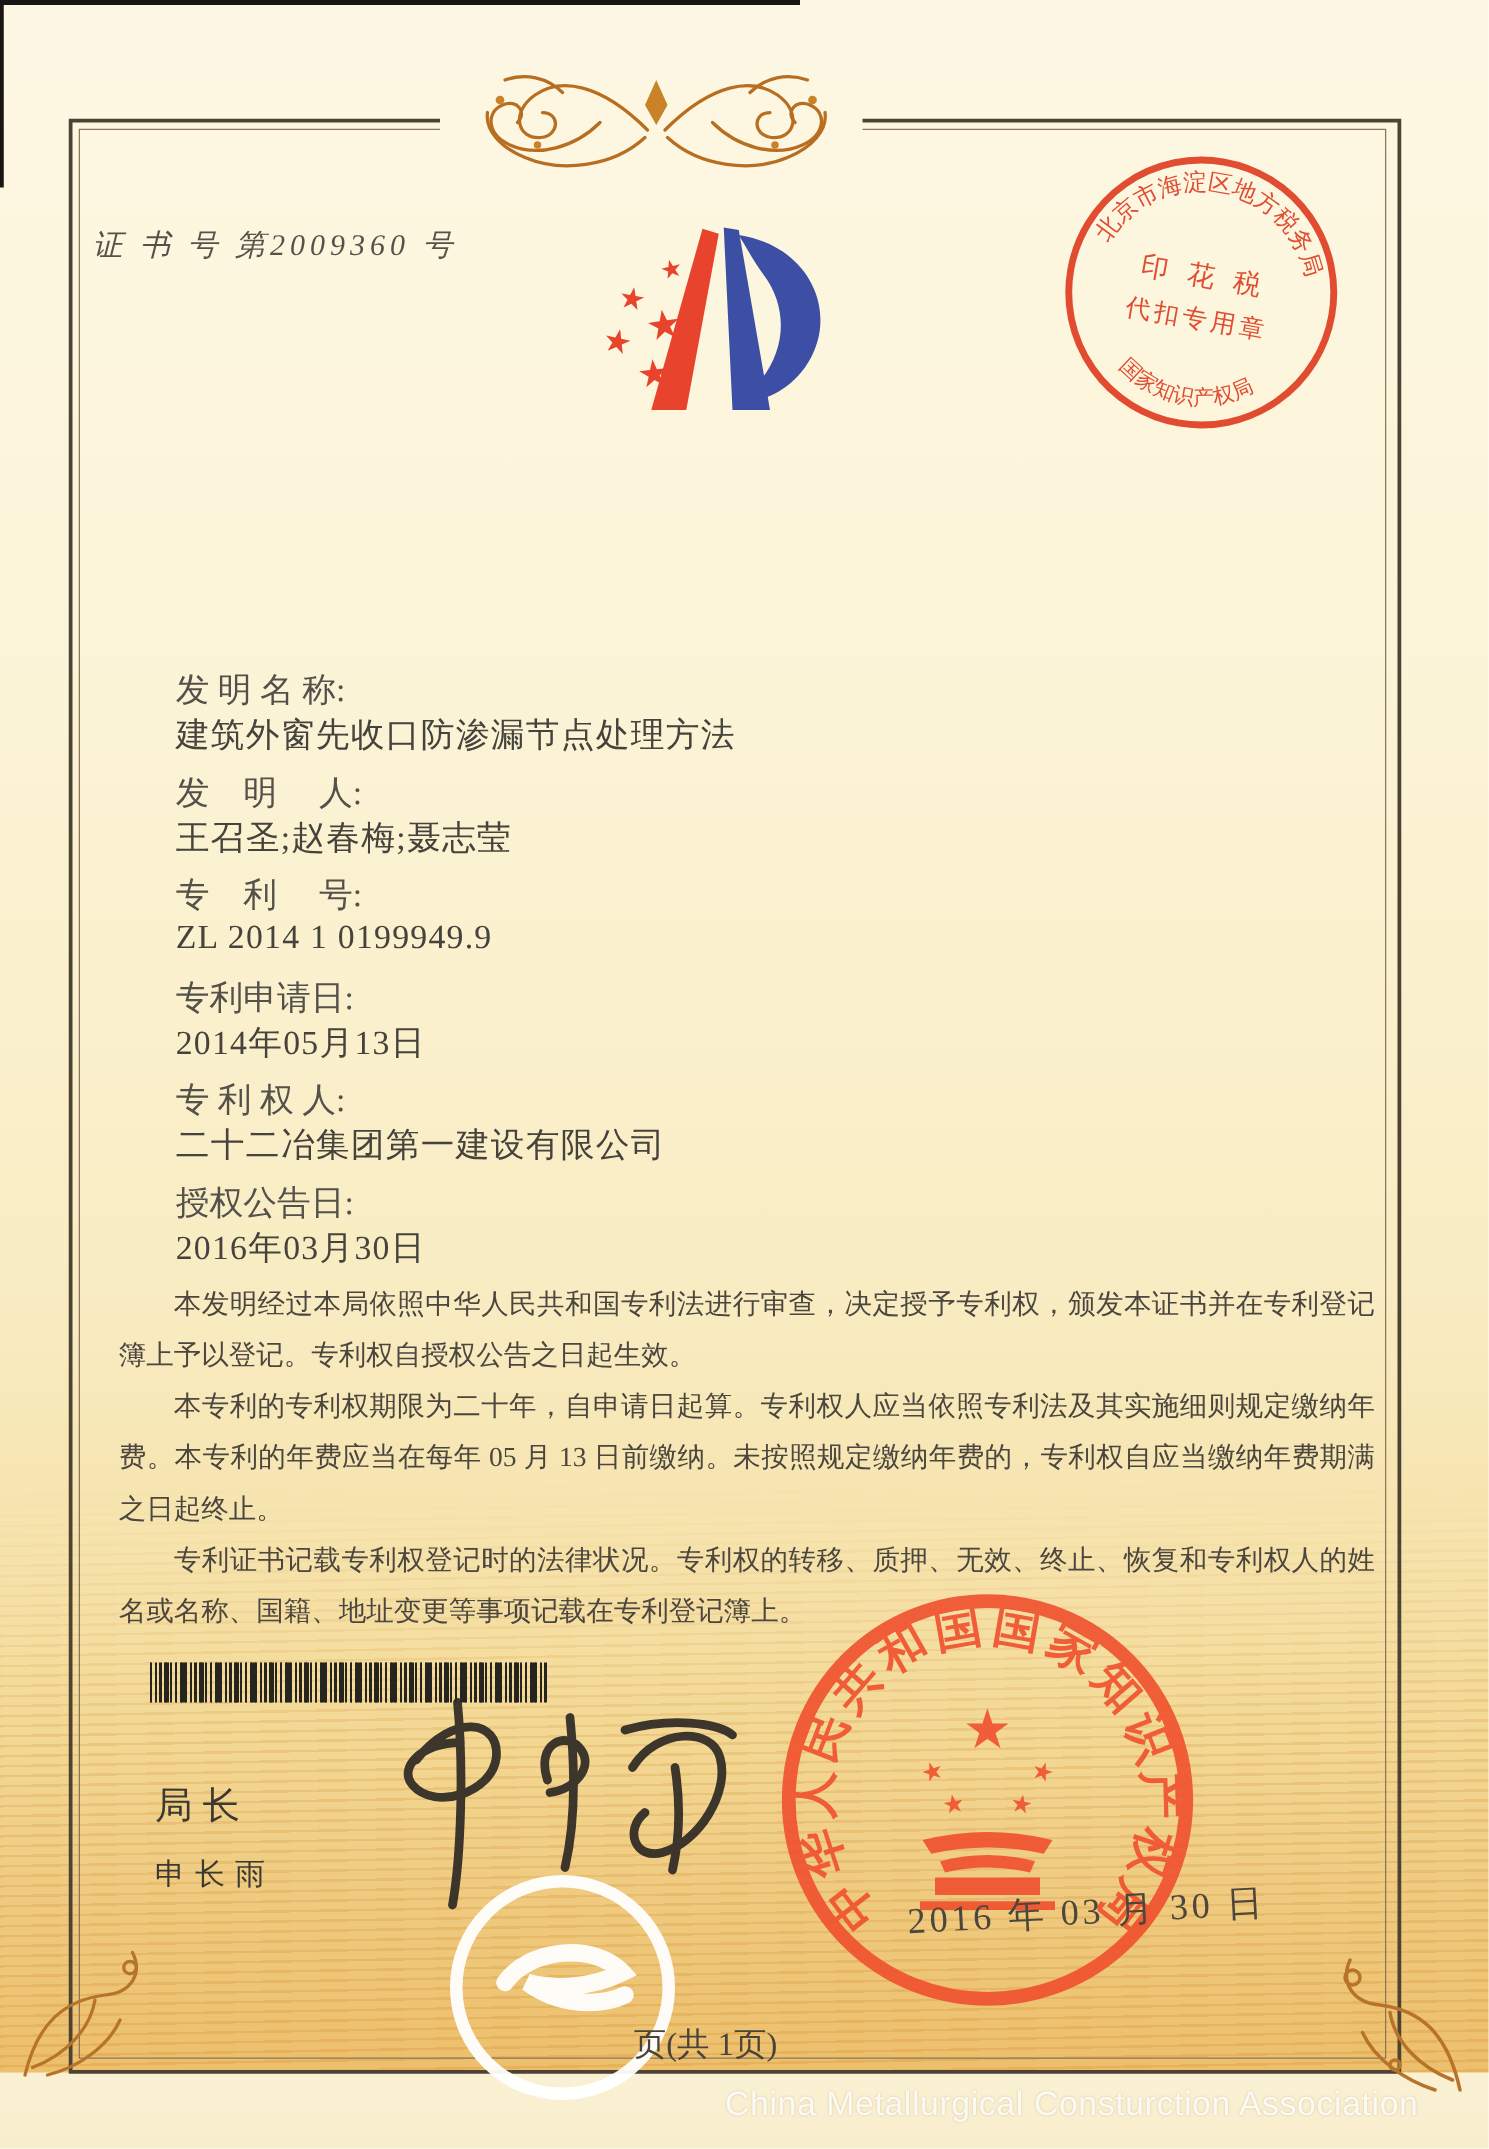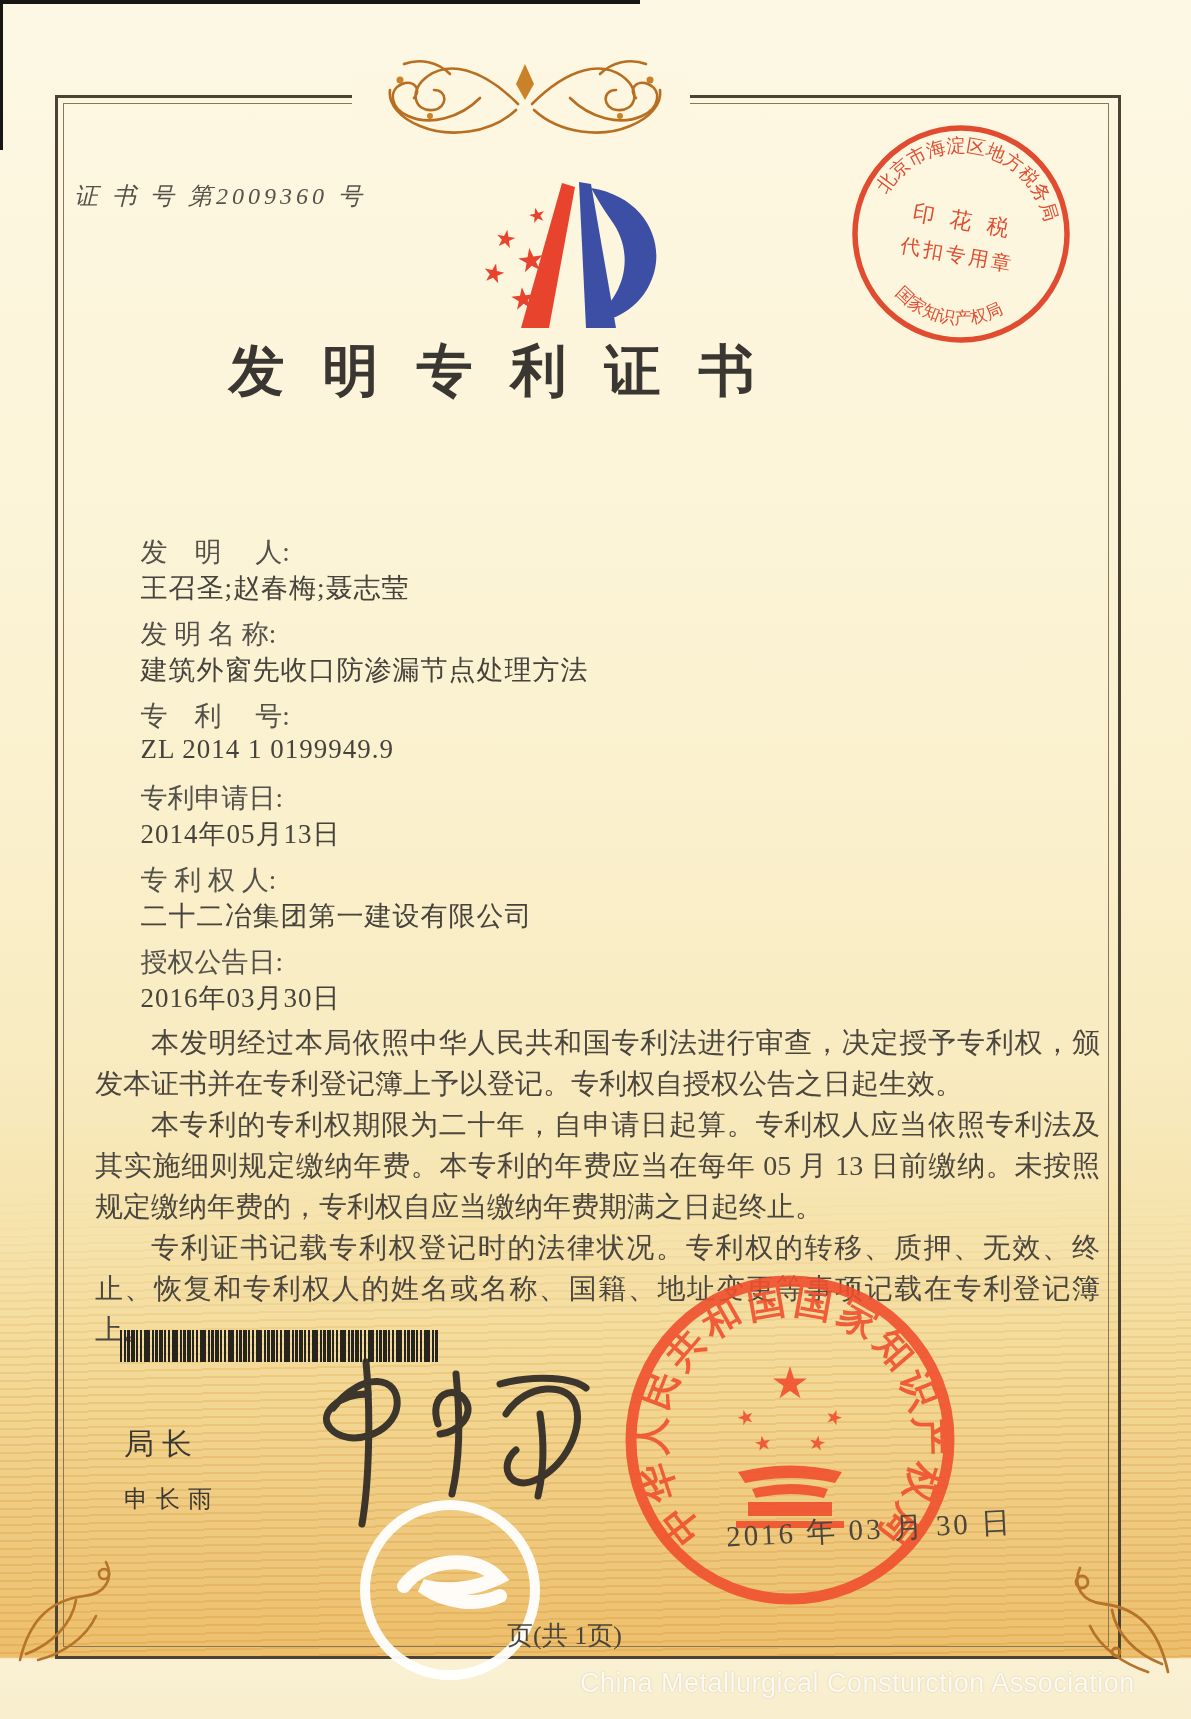--- a/index.html
+++ b/index.html
@@ -29,21 +29,21 @@
     color:#56524a;white-space:pre;font-style:italic;}
   .doc-title{position:absolute;left:40px;right:210px;top:334px;text-align:center;
     font-size:56px;font-weight:600;color:#3a3732;letter-spacing:38px;white-space:nowrap;}
 
   .fields{position:absolute;left:100px;top:503px;display:flex;flex-direction:column;gap:48px;}
   .field-row{height:34px;font-size:27px;color:#4c4842;white-space:pre;}
   .field-label{display:inline-block;min-width:132px;margin-right:10px;color:#54504a;}
   .field-value{color:#46423c;letter-spacing:1px;}
 
   .body-text{position:absolute;left:95px;top:1022px;width:1005px;
-    font-size:28px;line-height:41px;color:#4b463e;text-align:justify;}
+    font-size:22px;line-height:41px;color:#4b463e;text-align:justify;}
   .body-text p{margin:0;text-indent:2em;}
 
   .barcode{position:absolute;left:120px;top:1330px;width:318px;height:32px;
     background:
       repeating-linear-gradient(90deg,#26241f 0 2px,transparent 2px 4px),
       repeating-linear-gradient(90deg,#26241f 0 1px,transparent 1px 7px),
       repeating-linear-gradient(90deg,transparent 0 11px,#26241f 11px 14px);}
 
   .director{position:absolute;left:124px;top:1424px;color:#3c3832;}
   .director .dtitle{font-size:30px;letter-spacing:8px;}
@@ -150,30 +150,29 @@
         <textPath href="#taxTopArc" startOffset="50%" text-anchor="middle">北京市海淀区地方税务局</textPath>
       </text>
       <text x="118" y="112" font-size="22" letter-spacing="5" text-anchor="middle">印 花 税</text>
       <text x="118" y="146" font-size="20" letter-spacing="3" text-anchor="middle">代扣专用章</text>
       <text font-size="17">
         <textPath href="#taxBotArc" startOffset="50%" text-anchor="middle">国家知识产权局</textPath>
       </text>
     </g>
   </svg>
 
-  <div class="doc-title">发明专利证书</div>
 
   <div class="fields">
+    <div class="field-row">
+      <span class="field-label">发 明 名 称:</span>
+      <span class="field-value">建筑外窗先收口防渗漏节点处理方法</span>
+    </div>
     <div class="field-row">
       <span class="field-label">发　明　 人:</span>
       <span class="field-value">王召圣;赵春梅;聂志莹</span>
-    </div>
-    <div class="field-row">
-      <span class="field-label">发 明 名 称:</span>
-      <span class="field-value">建筑外窗先收口防渗漏节点处理方法</span>
     </div>
     <div class="field-row">
       <span class="field-label">专　利　 号:</span>
       <span class="field-value">ZL 2014 1 0199949.9</span>
     </div>
     <div class="field-row">
       <span class="field-label">专利申请日:</span>
       <span class="field-value">2014年05月13日</span>
     </div>
     <div class="field-row">

